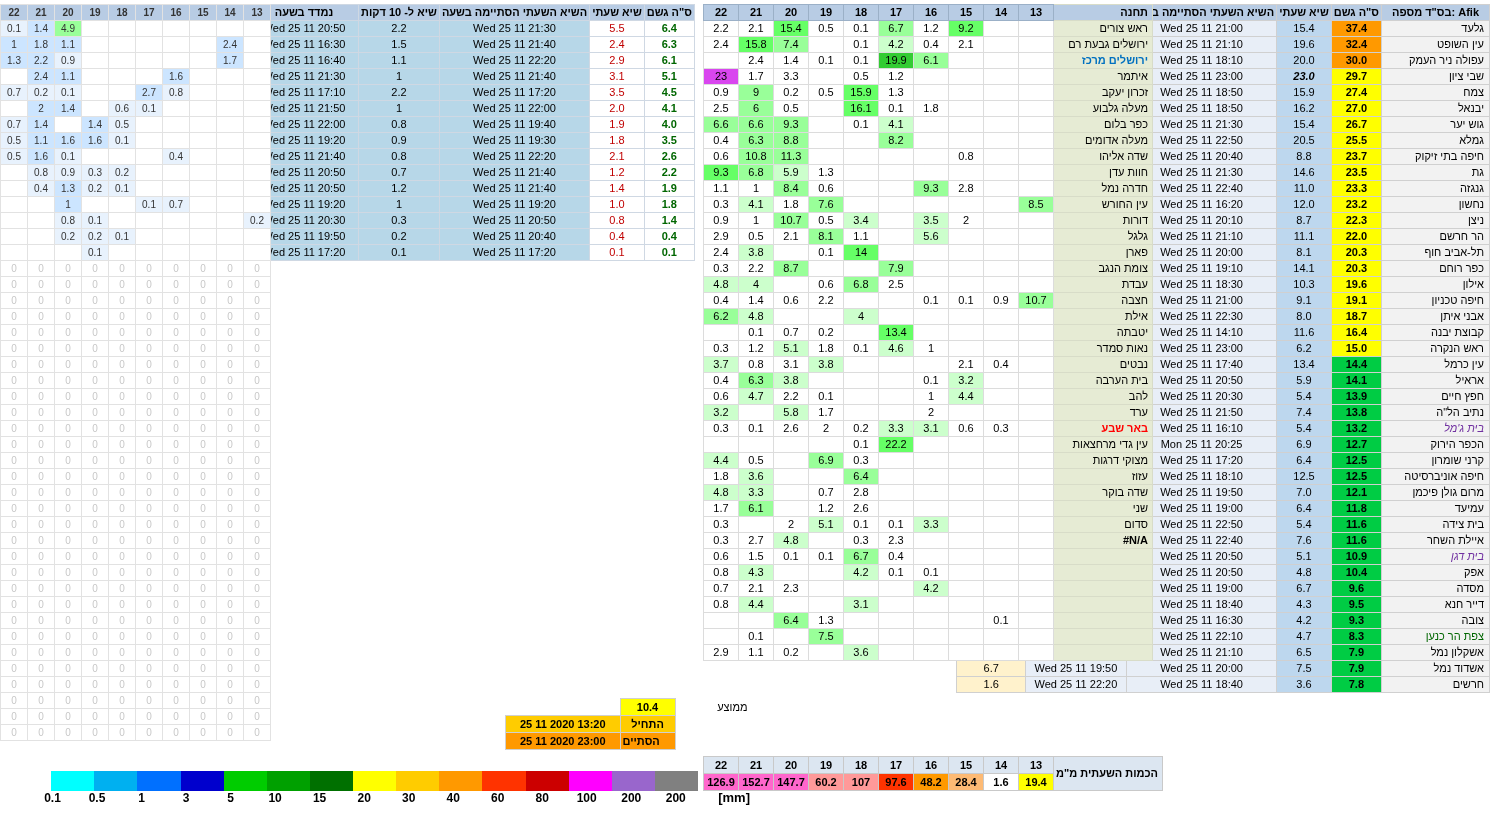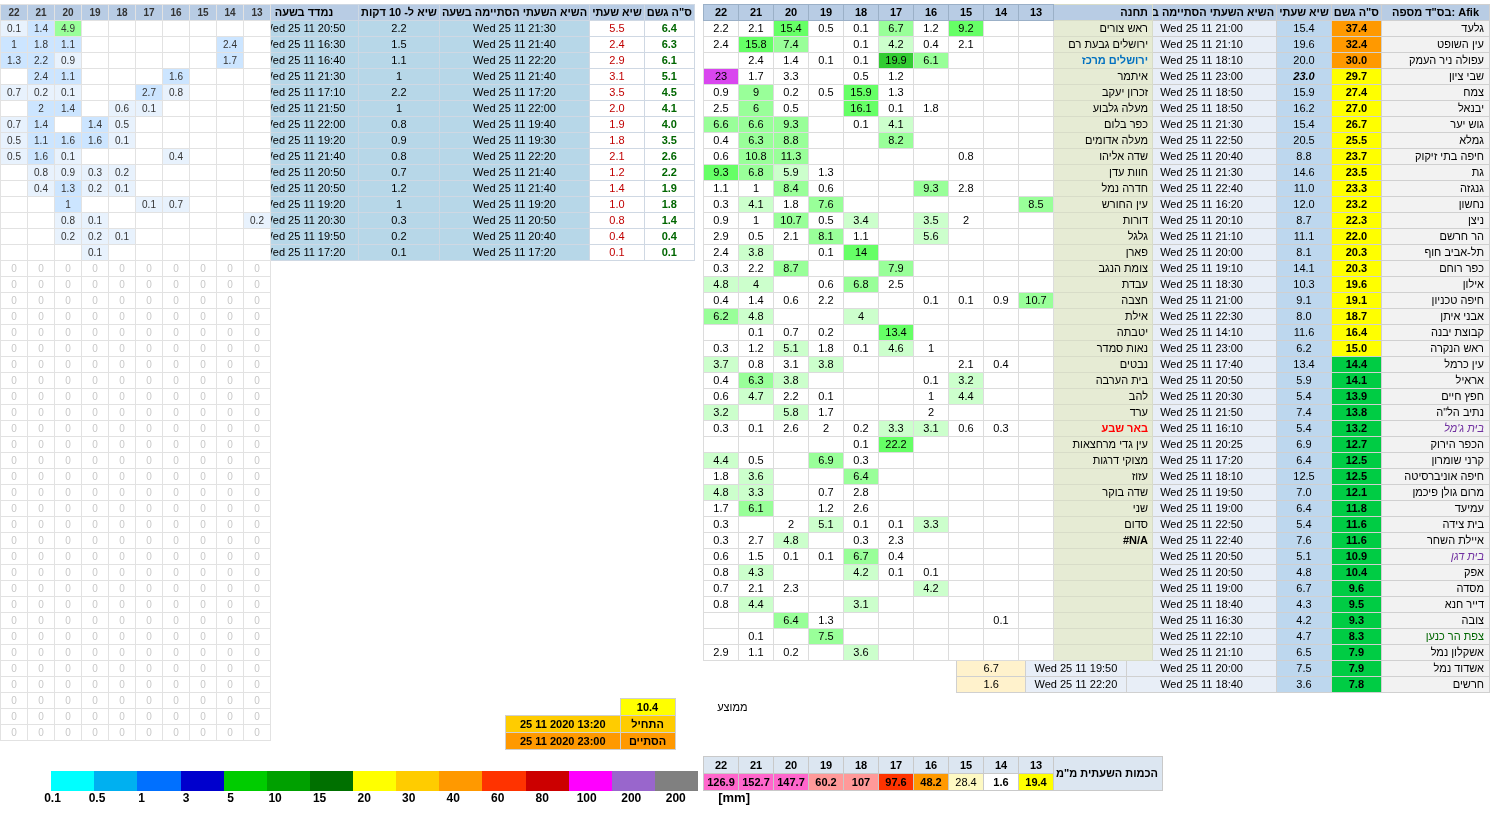--- a/index.html
+++ b/index.html
@@ -287,21 +287,21 @@
             <td class="tencell ">4.1</td>
             <td class="tentime">Wed 25 11 16:00</td>
             <td class="peaktime">Wed 25 11 16:10</td>
             <td class="peak ">5.4</td>
             <td class="sum g">13.2</td>
             <td class="namecell purple ital">בית ג'מל</td>
           </tr>
           <tr>
             <td class="tencell ">2.5</td>
             <td class="tentime">Wed 25 11 20:15</td>
-            <td class="peaktime">Wed 25 11 20:25</td>
+            <td class="peaktime">Mon 25 11 20:25</td>
             <td class="peak ">6.9</td>
             <td class="sum g">12.7</td>
             <td class="namecell ">הכפר הירוק</td>
           </tr>
           <tr>
             <td class="tencell ">3.2</td>
             <td class="tentime">Wed 25 11 17:10</td>
             <td class="peaktime">Wed 25 11 17:20</td>
             <td class="peak ">6.4</td>
             <td class="sum g">12.5</td>
@@ -1655,21 +1655,21 @@
         <td style="width:50px;background:#ffff00;text-align:center;font-weight:bold;">10.4</td>
         <td style="width:70px;background:#ffffff;border:none;text-align:right;padding-right:6px;">ממוצע</td>
       </tr>
       <tr>
         <td style="background:#ffcc00;text-align:center;font-weight:bold;">25 11 2020 13:20</td>
         <td style="background:#ffcc00;text-align:center;font-weight:bold;">התחיל</td>
         <td style="border:none;"></td>
       </tr>
       <tr>
         <td style="background:#ff9900;text-align:center;font-weight:bold;">25 11 2020 23:00</td>
-        <td style="background:#ff9900;text-align:center;font-weight:bold;margin-left:24px;">הסתיים</td>
+        <td style="background:#ff9900;text-align:left;font-weight:bold;margin-left:24px;">הסתיים</td>
         <td style="border:none;"></td>
       </tr>
     </tbody>
       </table>
   </div>
 
   <div id="bottomtot">
     <table>
       <tbody>
           <tr id="bt-hdr">
@@ -1686,21 +1686,21 @@
             <td class="lbl" rowspan="2">הכמות השעתית מ"מ</td>
           </tr>
       <tr id="bt-val">
             <td style="background: rgb(255, 102, 204); font-weight: bold;">126.9</td>
             <td style="background: rgb(255, 102, 204); font-weight: bold;">152.7</td>
             <td style="background: rgb(255, 102, 204); font-weight: bold;">147.7</td>
             <td style="background: rgb(255, 153, 153); font-weight: bold;">60.2</td>
             <td style="background: rgb(255, 153, 153); font-weight: bold;">107</td>
             <td style="background: rgb(255, 51, 0); font-weight: bold;">97.6</td>
             <td style="background: rgb(255, 153, 0); font-weight: bold;">48.2</td>
-            <td style="background: #fef9c3; font-weight: normal;">28.4</td>
+            <td style="background: #fdba74; font-weight: bold;">28.4</td>
             <td style="background: rgb(255, 255, 255); font-weight: bold;">1.6</td>
             <td style="background: rgb(255, 255, 0); font-weight: bold;">19.4</td>
           </tr>
     </tbody>
       </table>
   </div>
 
   <div id="legend">
     <div class="legbar" id="leg-bar">
         <div style="background: rgb(255, 255, 255);"></div>

